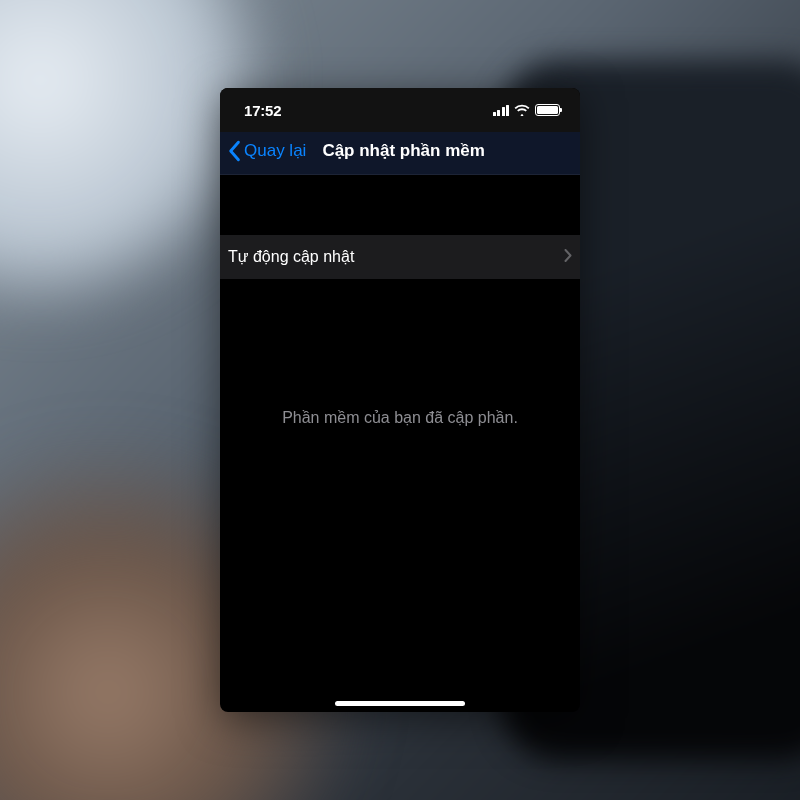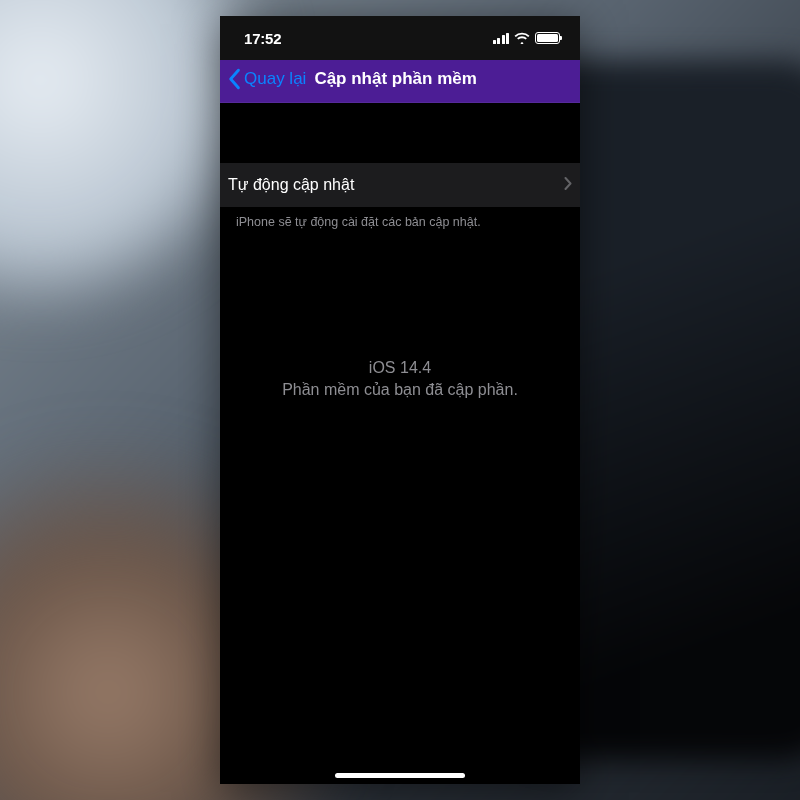--- a/index.html
+++ b/index.html
@@ -45,23 +45,23 @@
       top: 60px;
       width: 340px;
       height: 700px;
       background: linear-gradient(160deg, #1a2028 30%, #050608 80%);
       border-radius: 60px;
       filter: blur(14px);
     }
     .phone {
       position: relative;
       width: 360px;
-      height: 768px;
+      height: 624px;
       background: #000;
-      border-radius: 0;
+      border-radius: 8px;
       overflow: hidden;
       box-shadow: 0 8px 40px rgba(0,0,0,0.5);
     }
     .status-bar {
       height: 44px;
       display: flex;
       justify-content: space-between;
       align-items: center;
       padding: 0 20px 0 24px;
       background: #121212;
@@ -110,42 +110,42 @@
       background: #fff;
       border-radius: 0 1px 1px 0;
     }
     .battery .fill {
       position: absolute;
       inset: 1px;
       background: #fff;
       border-radius: 1.5px;
     }
     .nav-bar {
-      background: #4c1d95;
+      background: #0f172a;
       display: flex;
       align-items: center;
       padding: 8px 10px 12px 4px;
       gap: 2px;
       border-bottom: 0.5px solid rgba(255,255,255,0.06);
     }
     .back-chevron {
       color: #0a84ff;
       display: flex;
       align-items: center;
     }
     .back-label {
       color: #0a84ff;
       font-size: 17px;
       margin-left: -2px;
     }
     .nav-title {
       color: #fff;
       font-size: 17px;
       font-weight: 600;
-      margin-left: 6px;
+      margin-left: 14px;
     }
     .content {
       background: #000;
       flex: 1;
     }
     .spacer-top { height: 60px; }
     .cell {
       background: #1c1c1e;
       height: 44px;
       display: flex;
@@ -232,22 +232,20 @@
 
     <div class="cell">
       <div class="cell-label">Tự động cập nhật</div>
       <div class="cell-chevron">
         <svg width="8" height="13" viewBox="0 0 8 13" fill="none">
           <path d="M1.5 1 L6.5 6.5 L1.5 12" stroke="#636366" stroke-width="2" stroke-linecap="round" stroke-linejoin="round"></path>
         </svg>
       </div>
     </div>
 
-    <div class="footer-note">iPhone sẽ tự động cài đặt các bản cập nhật.</div>
 
     <div class="center-block">
-      <div class="os-version">iOS 14.4</div>
       <div class="os-status">Phần mềm của bạn đã cập phần.</div>
     </div>
   </div>
 
   <div class="home-indicator"></div>
 </div>
 
 </body></html>

